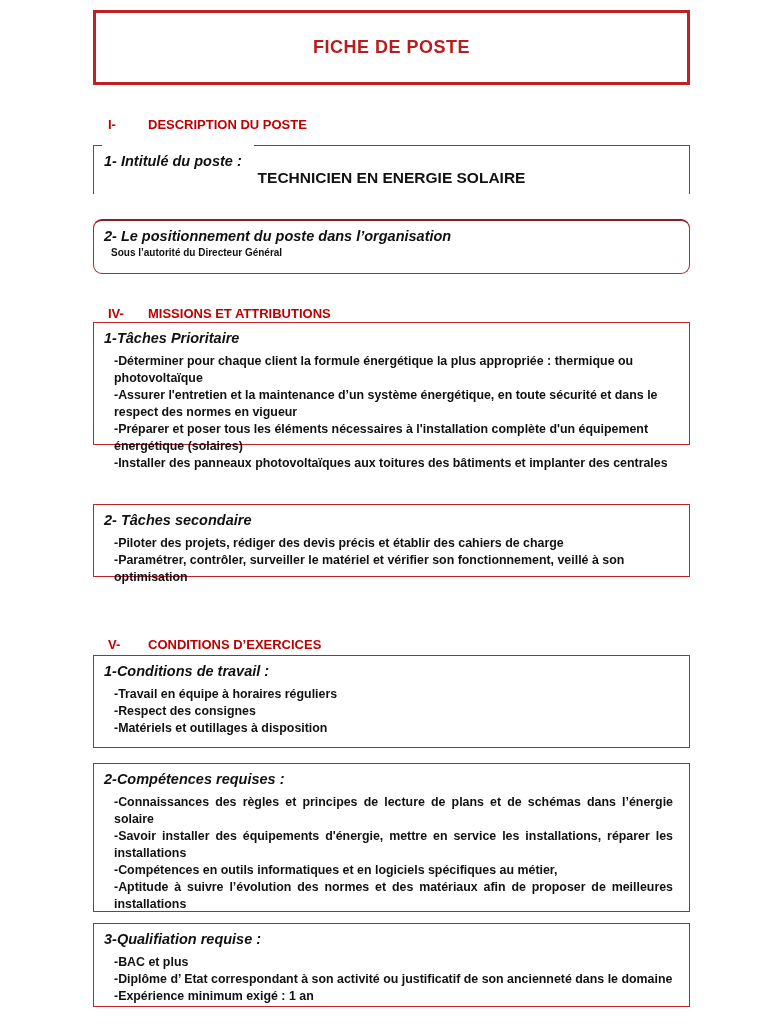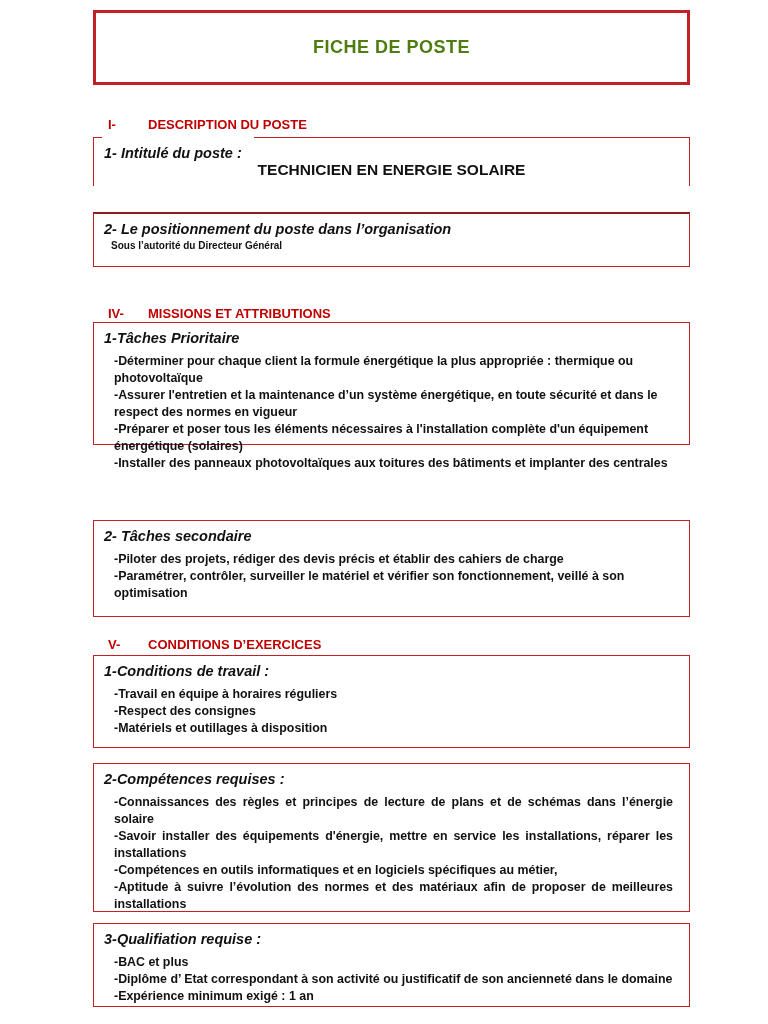--- a/index.html
+++ b/index.html
@@ -23,21 +23,21 @@
     position: absolute;
     left: 93px; top: 10px;
     width: 597px; height: 75px;
     border: 3px solid #bf2126;
     display: flex; align-items: center; justify-content: center;
   }
   .title-box h1 {
     font-size: 18px;
     font-weight: 700;
     letter-spacing: 0.5px;
-    color: #4d7c0f;
+    color: #b91c1c;
   }
 
   
   .section-heading {
     position: absolute;
     left: 108px;
     color: #c00000;
     font-weight: 700;
     font-size: 13px;
     white-space: nowrap;
@@ -66,46 +66,46 @@
     margin-top: 7px;
     padding: 0 16px 0 20px;
     font-weight: 700;
     font-size: 12.4px;
     line-height: 17px;
     color: #111111;
   }
   .rbox .bullets.justified .bullet { text-align: justify; }
 
   
-  #box-intitule { top: 137px; height: 49px; border-bottom: none; }
+  #box-intitule { top: 145px; height: 49px; border-bottom: none; }
   #box-intitule::after {
     content: "";
     position: absolute;
     left: 8px; top: -2.5px;
     width: 152px; height: 4px;
     background: #ffffff;
   }
   .job-title {
     text-align: center;
     font-weight: 700;
     font-size: 15.5px;
     color: #111111;
   }
 
   
-  #box-positionnement { top: 212px; height: 55px; border-top: 2.6px solid #8c1d21; }
+  #box-positionnement { top: 219px; height: 55px; border-top: 2.6px solid #8c1d21; border-radius: 9px; }
   .sub-line {
     padding: 3px 14px 0 17px;
     font-weight: 700;
     font-size: 10px;
     color: #111111;
   }
 
   #box-taches-prioritaires { top: 322px; height: 123px; }
-  #box-taches-secondaires  { top: 520px; height: 97px; }
+  #box-taches-secondaires  { top: 504px; height: 73px; }
   #box-conditions          { top: 655px; height: 93px; }
   #box-competences         { top: 763px; height: 149px; }
   #box-qualification       { top: 923px; height: 84px; }
 
   #sec-description { top: 117px; }
   #sec-missions    { top: 306px; }
   #sec-conditions  { top: 637px; }
 </style>
 </head>
 <body>

